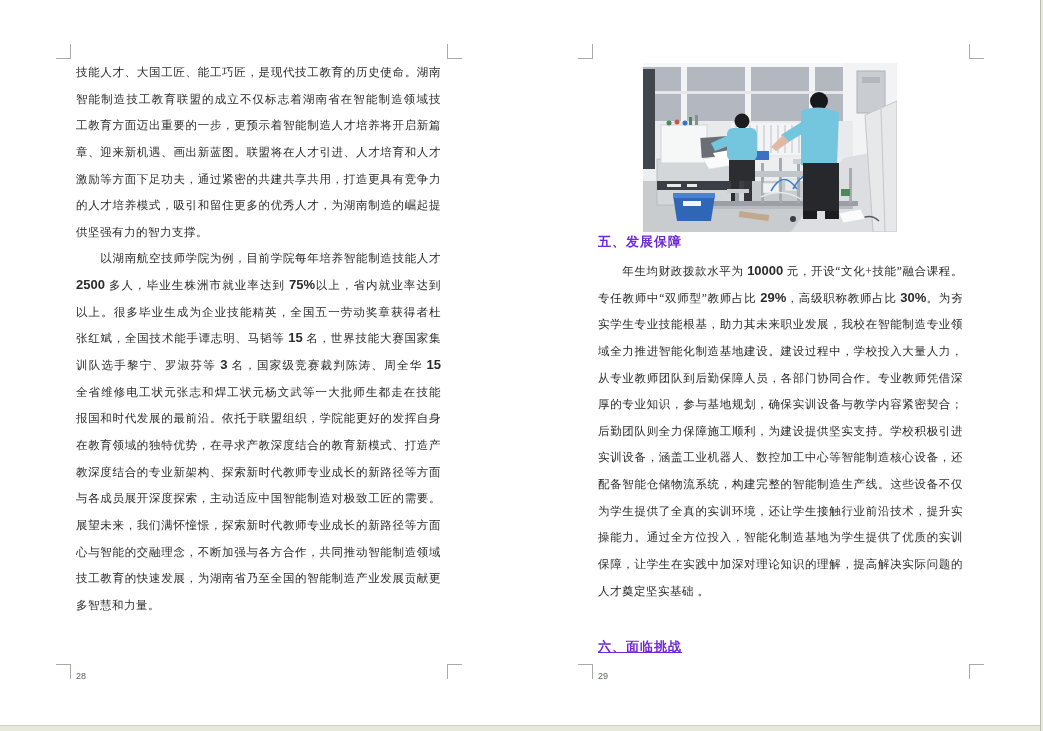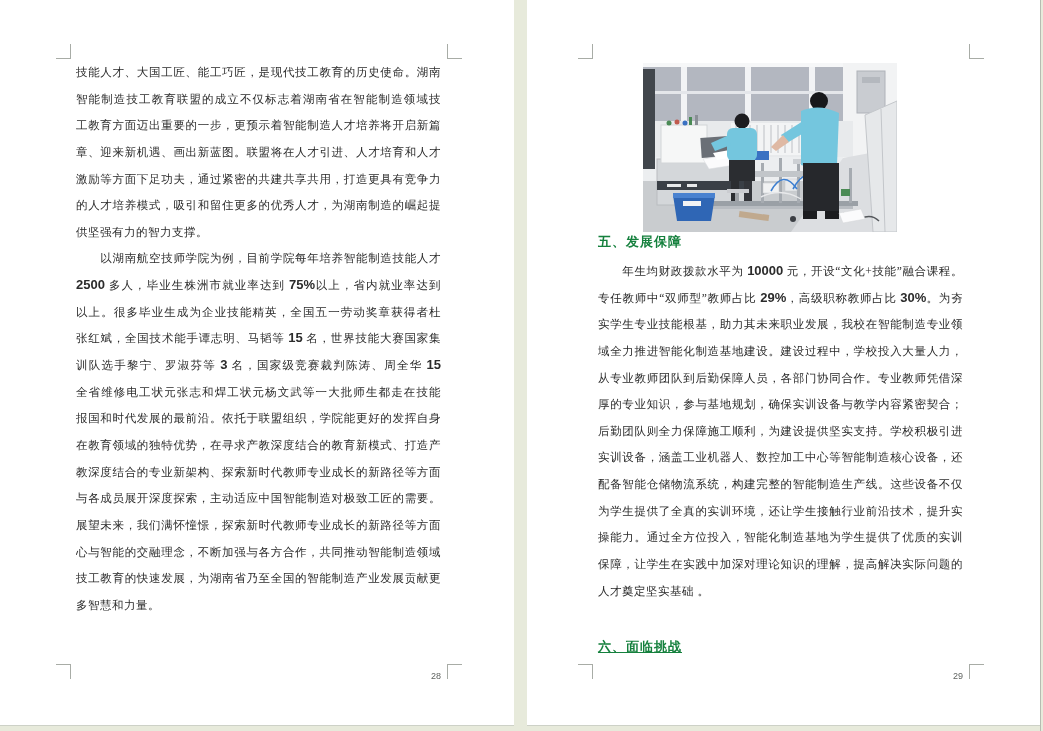--- a/index.html
+++ b/index.html
@@ -1,36 +1,36 @@
 <!DOCTYPE html>
 <html><head>
 <meta charset="utf-8">
 <style>
   html,body{margin:0;padding:0;}
   body{font-family:"Liberation Serif","DejaVu Serif",serif;}
   .canvas{position:relative;width:1043px;height:731px;background:#e7eadb;overflow:hidden;}
   .page{position:absolute;top:0;height:725px;background:#ffffff;border-bottom:1px solid #cdd1c7;}
-  .page-left{left:0;width:514px;}
+  .page-left{left:0;width:514px;padding-left:20px;}
   .page-right{left:527px;width:513px;}
   .right-edge-line{position:absolute;top:0;left:1040px;width:1px;height:731px;background:#b7bbb2;}
 
   
   .mark{position:absolute;width:14px;height:14px;}
   .mark.tl{border-right:1px solid #a8aca6;border-bottom:1px solid #a8aca6;}
   .mark.tr{border-left:1px solid #a8aca6;border-bottom:1px solid #a8aca6;}
   .mark.bl{border-right:1px solid #a8aca6;border-top:1px solid #a8aca6;}
   .mark.br{border-left:1px solid #a8aca6;border-top:1px solid #a8aca6;}
 
   .textcol{position:absolute;width:365px;color:#2b2b2b;font-size:11.5px;line-height:26.65px;letter-spacing:0.5px;}
   .doc-line{text-align:justify;text-align-last:justify;white-space:normal;height:26.65px;overflow:hidden;}
   .doc-line.no-j{text-align-last:left;}
   .doc-line .num{font-family:"Liberation Sans","DejaVu Sans",sans-serif;font-weight:700;font-size:13px;letter-spacing:0;}
 
-  .doc-heading{position:absolute;width:365px;color:#15803d;font-weight:700;font-size:13px;line-height:26.65px;letter-spacing:1px;font-family:"Liberation Sans","DejaVu Sans",sans-serif;}
-  .pagenum{position:absolute;width:365px;text-align:right;font-size:9px;color:#5f6360;font-family:"Liberation Sans","DejaVu Sans",sans-serif;}
+  .doc-heading{position:absolute;width:365px;color:#6d28d9;font-weight:700;font-size:13px;line-height:26.65px;letter-spacing:1px;font-family:"Liberation Sans","DejaVu Sans",sans-serif;}
+  .pagenum{position:absolute;width:365px;text-align:left;font-size:9px;color:#5f6360;font-family:"Liberation Sans","DejaVu Sans",sans-serif;}
 
   .photo{position:absolute;left:116px;top:63px;width:254px;height:169px;}
 </style>
 </head>
 <body>
 
 <div class="canvas">
 
   <div class="page page-left">
     <div class="mark tl" style="left:56px;top:44px;"></div>

